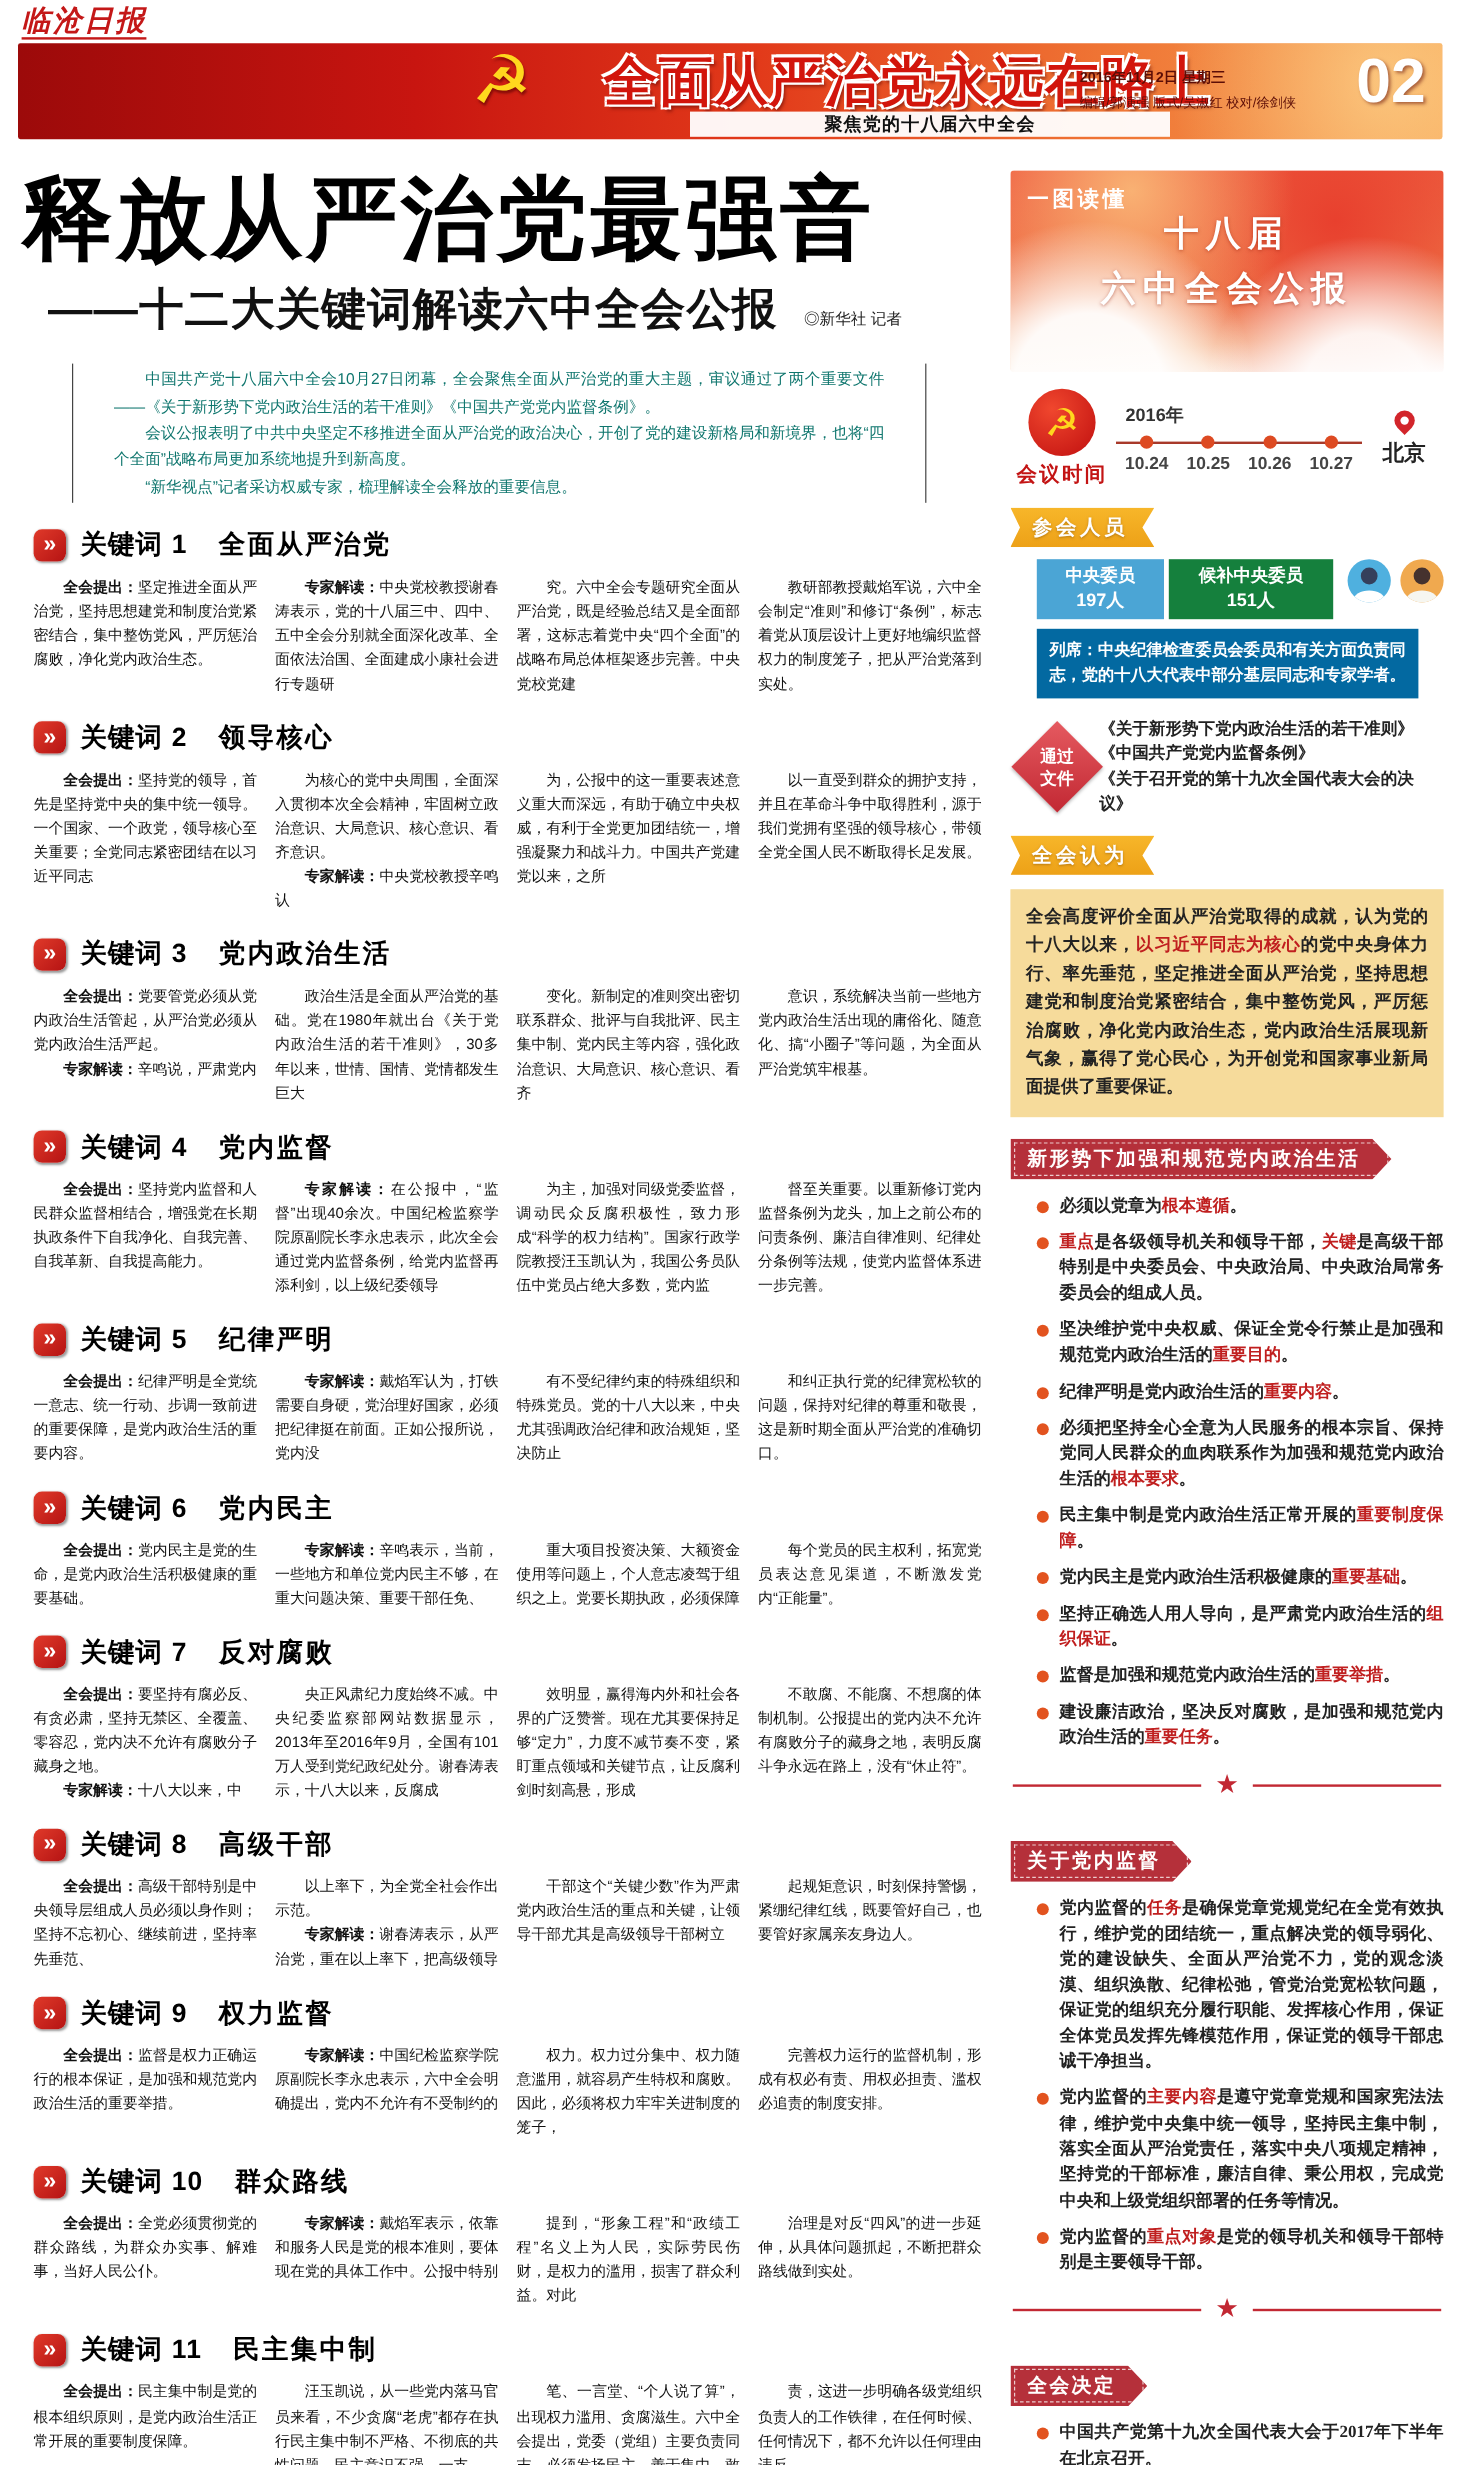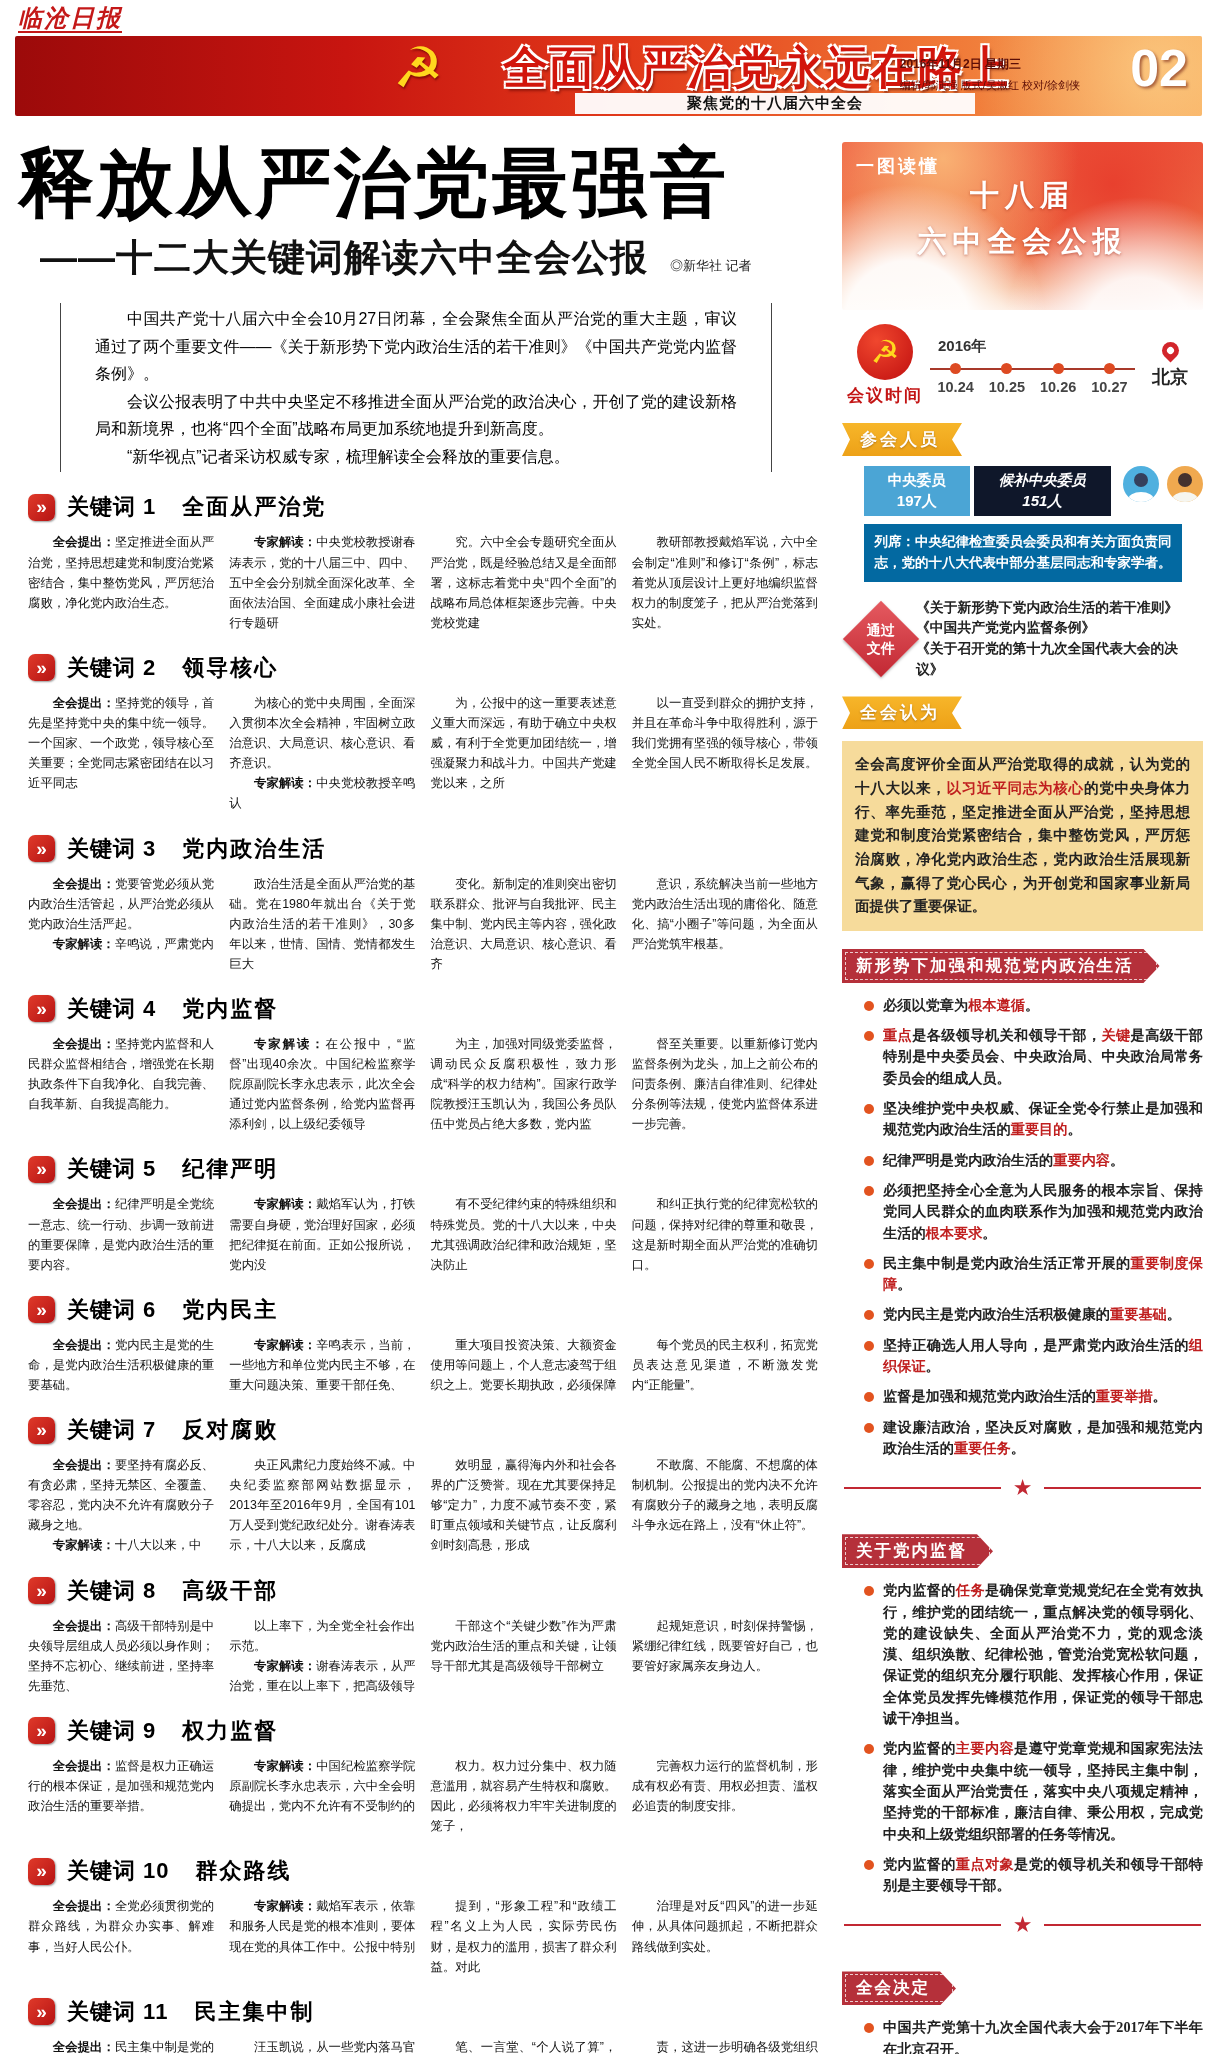--- a/index.html
+++ b/index.html
@@ -34,21 +34,21 @@
   .right-col { width:361px; }
 
   
   .headline { font-family:"Liberation Serif", serif; font-weight:900; font-size:76px; letter-spacing:3px;
               color:#000; line-height:1.15; margin:14px 0 6px 6px;}
   .subhead-row { display:flex; align-items:flex-end; gap:22px; margin-left:28px;}
   .subheadline { font-size:37px; font-weight:bold; color:#111; letter-spacing:1px;}
   .byline { font-size:13px; color:#222; padding-bottom:8px;}
   .intro-box { margin:20px 0 4px 48px; width:712px; border-left:1.5px solid #444; border-right:1.5px solid #444;
                padding:2px 34px; }
-  .intro-box p { font-size:16px; line-height:1.72; text-indent:2em; text-align:justify; color:#000000;}
+  .intro-box p { font-size:13px; line-height:1.72; text-indent:2em; text-align:justify; color:#0f766e;}
 
   
   .kw-section { margin-top:20px; }
   .kw-header { display:flex; align-items:center; gap:12px; margin-left:16px; margin-bottom:10px;}
   .kw-icon { width:27px; height:27px; background:linear-gradient(135deg,#e03a2a,#b51313); border-radius:7px;
              color:#fff; font-weight:bold; font-size:19px; display:flex; align-items:center; justify-content:center;
              box-shadow:1px 1px 2px rgba(0,0,0,.4);}
   .kw-label { font-size:22px; font-weight:900; color:#000; letter-spacing:1px;}
   .kw-title { font-size:22px; font-weight:bold; color:#000; margin-left:14px; letter-spacing:2px;}
   .kw-cols { display:grid; grid-template-columns:repeat(4,1fr); gap:15px; padding:0 10px 0 16px;}
@@ -92,21 +92,21 @@
 
   .ribbon { display:inline-block; background:linear-gradient(180deg,#f7b62a,#eda117); color:#fff; font-weight:bold;
             font-size:17px; letter-spacing:3px; padding:5px 22px 5px 18px; margin:16px 0 10px 0;
             clip-path:polygon(0 0,100% 0,calc(100% - 10px) 50%,100% 100%,0 100%,8px 50%);
             text-shadow:0 1px 2px rgba(120,70,0,.5);}
   .att-groups { display:flex; gap:4px; margin-left:22px;}
   .att-box { color:#fff; text-align:center; font-weight:bold; padding:5px 0; line-height:1.35;}
   .att-box .g-label { font-size:14.5px;}
   .att-box .g-count { font-size:15px;}
   .att-box.blue { background:#4ba5d5; width:114px;}
-  .att-box.gold { background:#0f172a; width:148px;font-style:italic;}
+  .att-box.gold { background:#15803d; width:148px;}
   .avatars { display:flex; gap:8px; margin-left:8px;}
   .avatar { width:36px; height:36px; border-radius:50%; position:relative; overflow:hidden;}
   .avatar.m { background:#4fb0df; } .avatar.f { background:#f0a94f; }
   .avatar::before { content:""; position:absolute; left:50%; top:7px; transform:translateX(-50%);
         width:14px; height:14px; border-radius:50%; background:#35405c;}
   .avatar.f::before { background:#433.5;}
   .avatar.f::before { background:#45322e;}
   .avatar::after { content:""; position:absolute; left:50%; bottom:-6px; transform:translateX(-50%);
         width:26px; height:16px; border-radius:50% 50% 0 0; background:#fff;}
   .avatar.f::after { background:#f6f6f0;}

